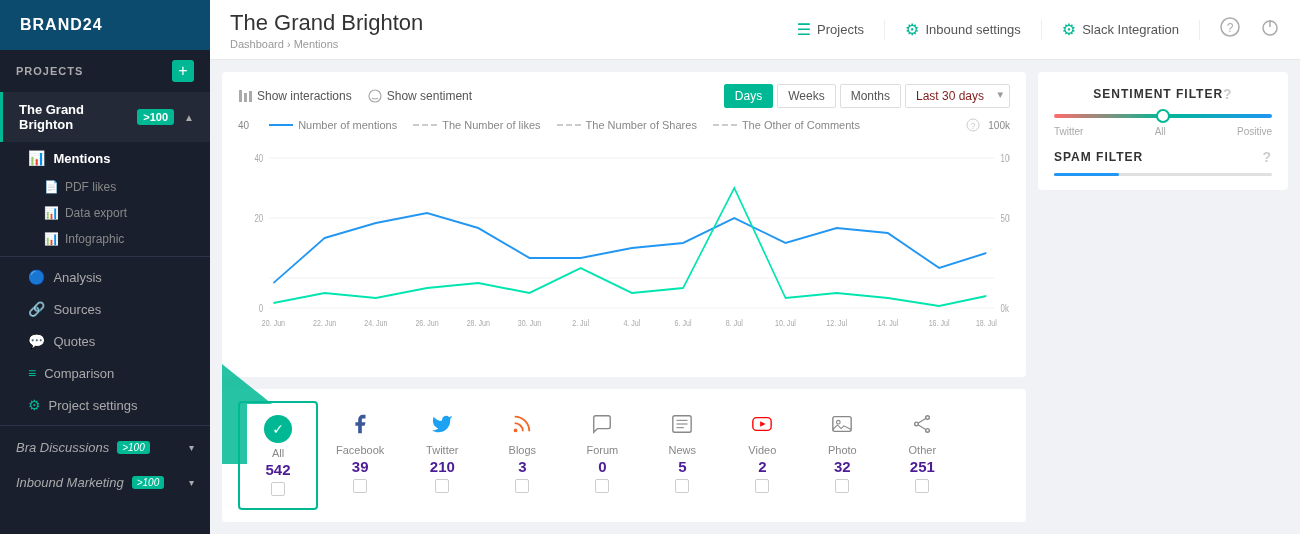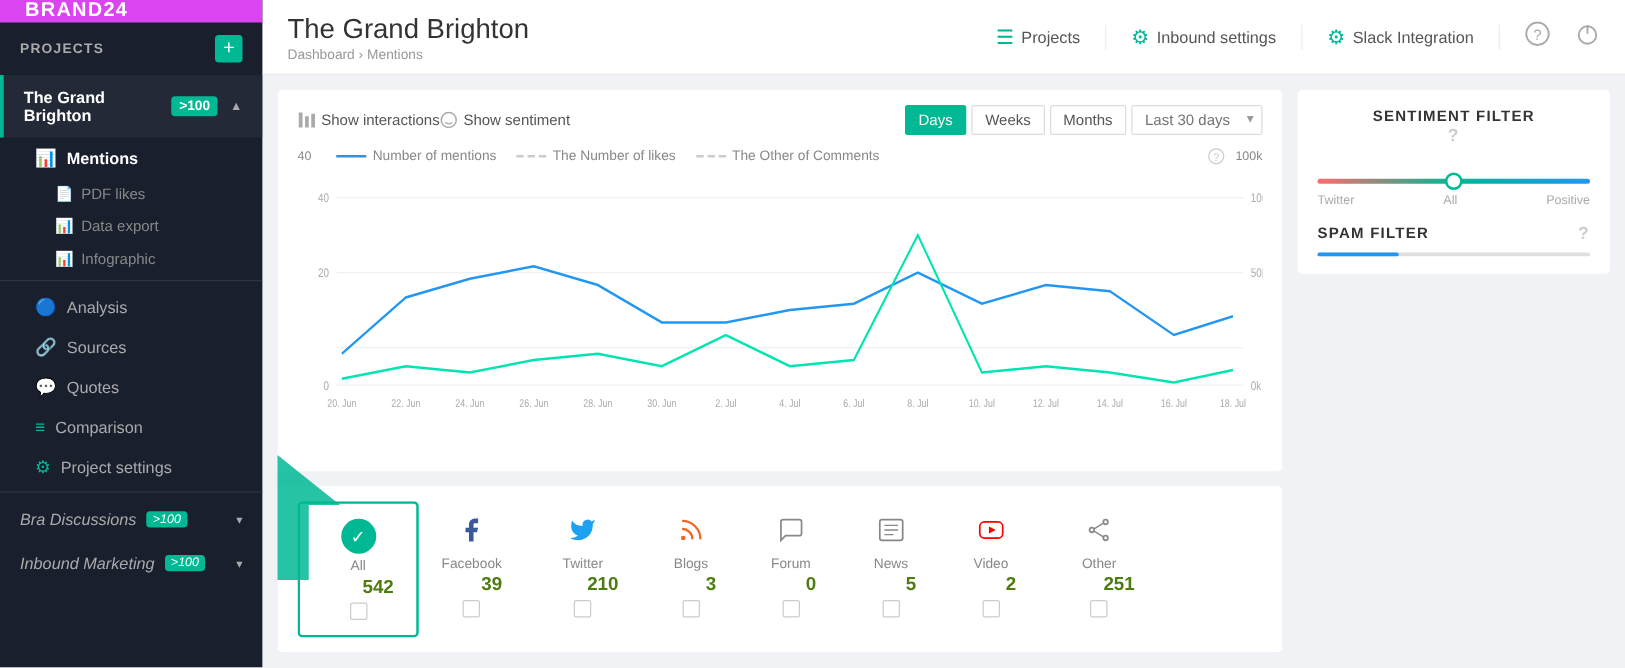--- a/index.html
+++ b/index.html
@@ -10,22 +10,22 @@
       width: 210px;
       min-width: 210px;
       background: #1a1f2e;
       color: #ccc;
       display: flex;
       flex-direction: column;
       height: 100%;
       overflow-y: auto;
     }
     #sidebar-logo {
-      background: #d946ef;
-      padding: 0 20px;
+      background: #0c4a6e;
+      padding: 16px 20px;
       display: flex;
       align-items: center;
       justify-content: space-between;
     }
     #sidebar-logo .logo-text {
       color: white;
       font-weight: 700;
       font-size: 16px;
       letter-spacing: 1px;
     }
@@ -188,21 +188,21 @@
       border-radius: 4px;
       padding: 12px 16px;
       flex: 1;
     }
     .chart-toolbar {
       display: flex;
       align-items: center;
       justify-content: space-between;
       margin-bottom: 10px;
     }
-    .chart-toolbar-left { display: flex; align-items: flex-end; }
+    .chart-toolbar-left { display: flex; align-items: flex-end; gap: 16px; }
     .chart-btn {
       display: flex;
       align-items: center;
       gap: 5px;
       color: #555;
       cursor: pointer;
       font-size: 12px;
       border: none;
       background: none;
     }
@@ -218,21 +218,21 @@
     }
     .period-btn.active {
       background: #00b894;
       color: white;
       border-color: #00b894;
     }
     .date-select {
       padding: 4px 24px 4px 10px;
       border: 1px solid #ddd;
       background: white;
-      color: #737373;
+      color: #7f1d1d;
       font-size: 12px;
       cursor: pointer;
       border-radius: 2px;
       appearance: none;
     }
     .date-select-wrapper { position: relative; display: inline-block; }
     .date-select-wrapper::after { content: '▾'; position: absolute; right: 7px; top: 4px; color: #999; pointer-events: none; font-size: 11px; }
 
     
     .chart-legend {
@@ -281,21 +281,21 @@
     .source-icon { font-size: 20px; color: #888; margin-bottom: 4px; }
     .source-icon.fb { color: #3b5998; }
     .source-icon.tw { color: #1da1f2; }
     .source-icon.rss { color: #f26522; }
     .source-icon.forum { color: #888; }
     .source-icon.news { color: #888; }
     .source-icon.yt { color: #ff0000; }
     .source-icon.photo { color: #888; }
     .source-icon.share { color: #888; }
     .source-label { font-size: 11px; color: #888; margin-bottom: 2px; }
-    .source-count { font-size: 15px; font-weight: 600; color: #4d7c0f; margin-bottom: 4px; margin-left: 32px; }
+    .source-count { font-size: 15px; font-weight: 600; color: #4c1d95; margin-bottom: 4px; }
     .source-checkbox { width: 14px; height: 14px; border: 1px solid #ccc; border-radius: 2px; }
     .all-icon {
       width: 28px; height: 28px; background: #00b894; border-radius: 50%;
       display: flex; align-items: center; justify-content: center;
       color: white; font-size: 14px; margin-bottom: 4px;
     }
 
     
     #right-panel {
       width: 250px;
@@ -308,25 +308,24 @@
       background: white;
       border-radius: 4px;
       padding: 14px 16px;
     }
     .filter-title {
       font-size: 12px;
       font-weight: 700;
       color: #333;
       letter-spacing: 1px;
       text-transform: uppercase;
-      margin-bottom: 27px;
-      display: flex;
-      align-items: center;
-      justify-content: flex-start;
-      flex-direction: column;
+      margin-bottom: 12px;
+      display: flex;
+      align-items: center;
+      justify-content: center;
     }
     .filter-help { color: #ccc; font-size: 14px; cursor: pointer; }
     .sentiment-slider-area { margin-bottom: 8px; }
     .slider-track {
       width: 100%;
       height: 4px;
       background: linear-gradient(to right, #ff6b6b, #00b894, #2196f3);
       border-radius: 2px;
       position: relative;
       margin: 8px 0;
@@ -528,20 +527,24 @@
 
         <div class="chart-legend">
           <div style="font-size:10px;color:#888;margin-right:4px;">40</div>
           <div class="legend-item">
             <div class="legend-line blue"></div>
             <span>Number of mentions</span>
           </div>
           <div class="legend-item">
             <div class="legend-line-dashed"></div>
             <span>The Number of likes</span>
+          </div>
+          <div class="legend-item">
+            <div class="legend-line-dashed"></div>
+            <span>The Number of Shares</span>
           </div>
           <div class="legend-item">
             <div class="legend-line-dashed"></div>
             <span>The Other of Comments</span>
           </div>
           <div style="margin-left:auto;display:flex;align-items:center;gap:8px;">
             <svg width="14" height="14" viewBox="0 0 14 14">
                 <circle cx="7" cy="7" r="6" fill="none" stroke="#ccc" stroke-width="1"></circle>
                 <text x="7" y="11" text-anchor="middle" font-size="9" fill="#ccc">?</text>
               </svg>
@@ -663,20 +666,32 @@
               <svg width="22" height="22" viewBox="0 0 24 24">
                   <rect x="2" y="5" width="20" height="14" rx="4" fill="none" stroke="#ff0000" stroke-width="1.5"></rect>
                   <polygon points="10,9 16,12 10,15" fill="#ff0000"></polygon>
                 </svg>
             </div>
             <div class="source-label">Video</div>
             <div class="source-count">2</div>
             <div class="source-checkbox"></div>
           </div>
 
+          <div class="source-item">
+            <div class="source-icon photo">
+              <svg width="22" height="22" viewBox="0 0 24 24">
+                  <rect x="2" y="4" width="20" height="16" rx="2" fill="none" stroke="#888" stroke-width="1.5"></rect>
+                  <circle cx="8" cy="10" r="2" fill="none" stroke="#888" stroke-width="1.2"></circle>
+                  <path d="M2 18 l5-5 4 4 3-3 8 4" fill="none" stroke="#888" stroke-width="1.2"></path>
+                </svg>
+            </div>
+            <div class="source-label">Photo</div>
+            <div class="source-count">32</div>
+            <div class="source-checkbox"></div>
+          </div>
 
           <div class="source-item">
             <div class="source-icon share">
               <svg width="22" height="22" viewBox="0 0 24 24">
                   <circle cx="18" cy="5" r="2" fill="none" stroke="#888" stroke-width="1.5"></circle>
                   <circle cx="6" cy="12" r="2" fill="none" stroke="#888" stroke-width="1.5"></circle>
                   <circle cx="18" cy="19" r="2" fill="none" stroke="#888" stroke-width="1.5"></circle>
                   <line x1="8" y1="11" x2="16" y2="6" stroke="#888" stroke-width="1.2"></line>
                   <line x1="8" y1="13" x2="16" y2="18" stroke="#888" stroke-width="1.2"></line>
                 </svg>

